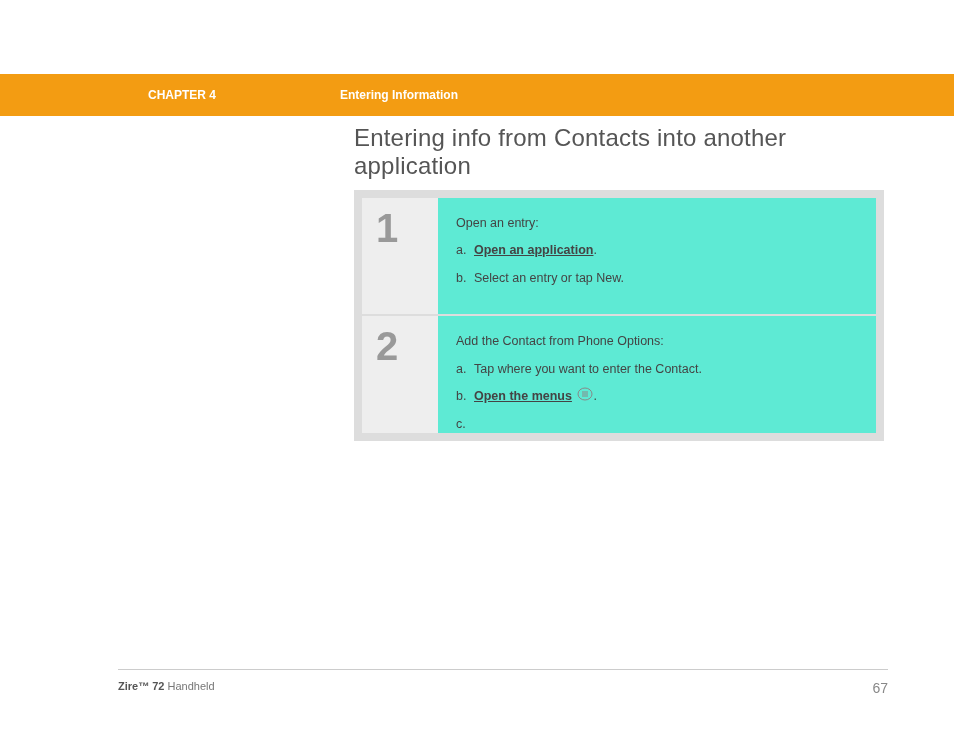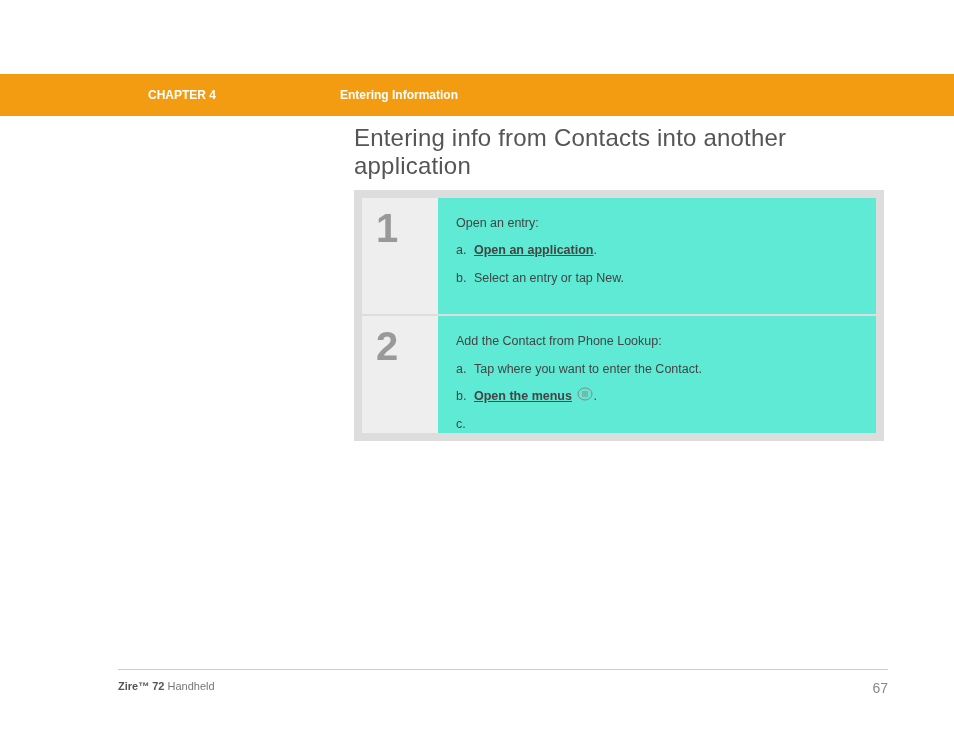--- a/index.html
+++ b/index.html
@@ -142,21 +142,21 @@
         <div class="substep">
           <span class="substep-letter">b.</span>
           <span>Select an entry or tap New.</span>
         </div>
       </div>
     </div>
 
     <div class="step">
       <div class="step-num">2</div>
       <div class="step-body">
-        <div class="step-intro">Add the Contact from Phone Lookup:</div>
+        <div class="step-intro">Add the Contact from Phone Options:</div>
         <div class="substep">
           <span class="substep-letter">a.</span>
           <span>Tap where you want to enter the Contact.</span>
         </div>
         <div class="substep">
           <span class="substep-letter">b.</span>
           <span class="link-text">Open the menus</span>
           <span class="menu-icon">
             <svg width="16" height="14" viewBox="0 0 16 14">
               <ellipse cx="8" cy="7" rx="7" ry="6" fill="none" stroke="#888" stroke-width="1"></ellipse>

